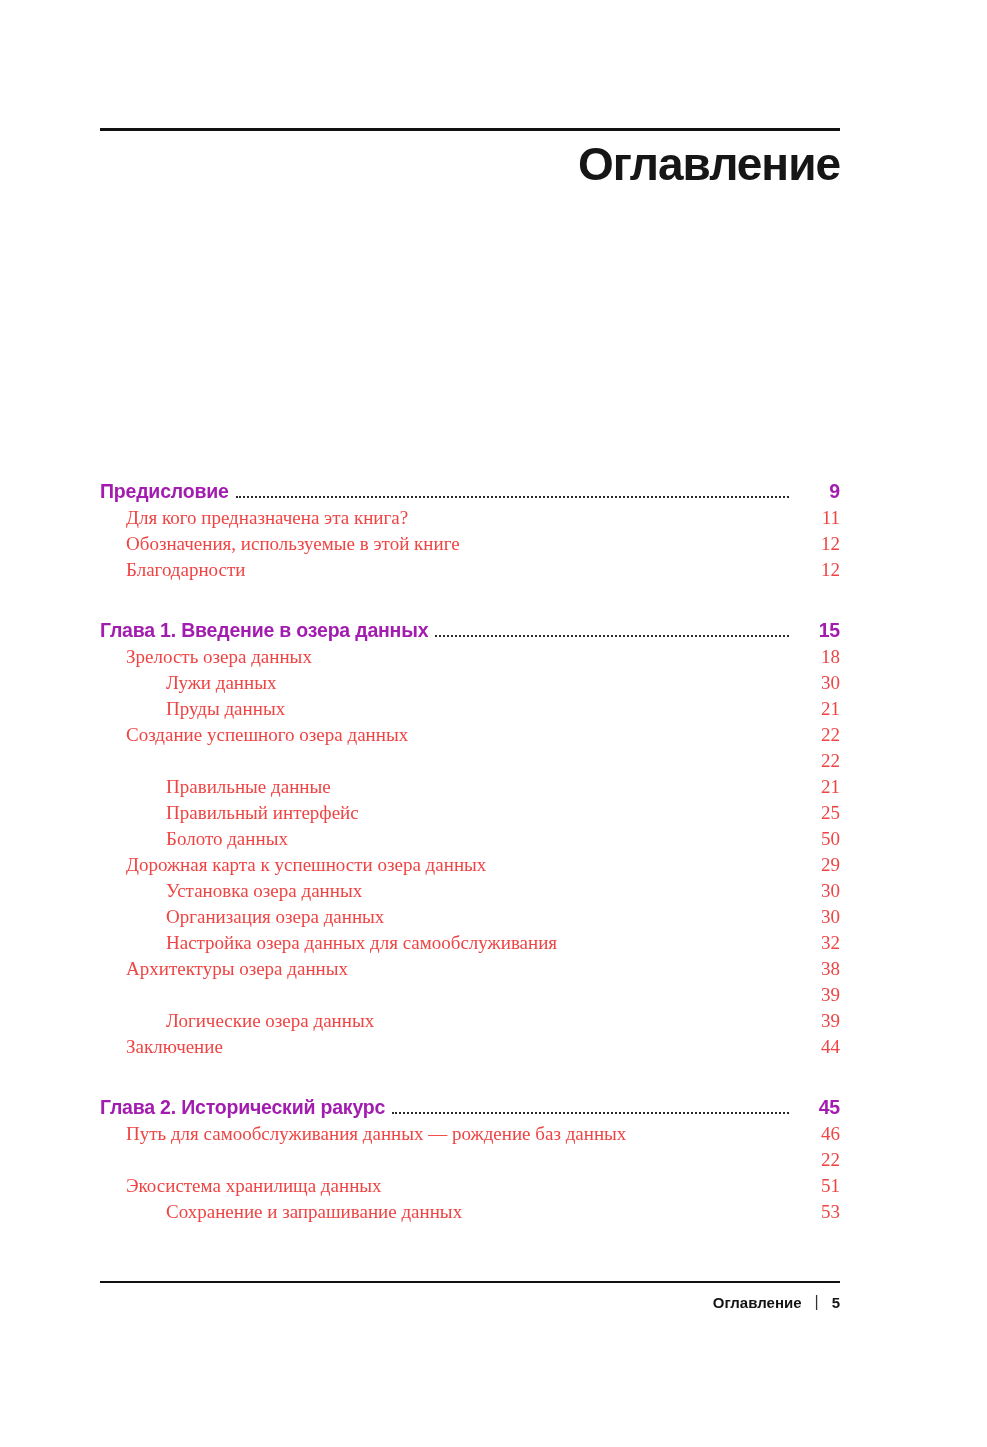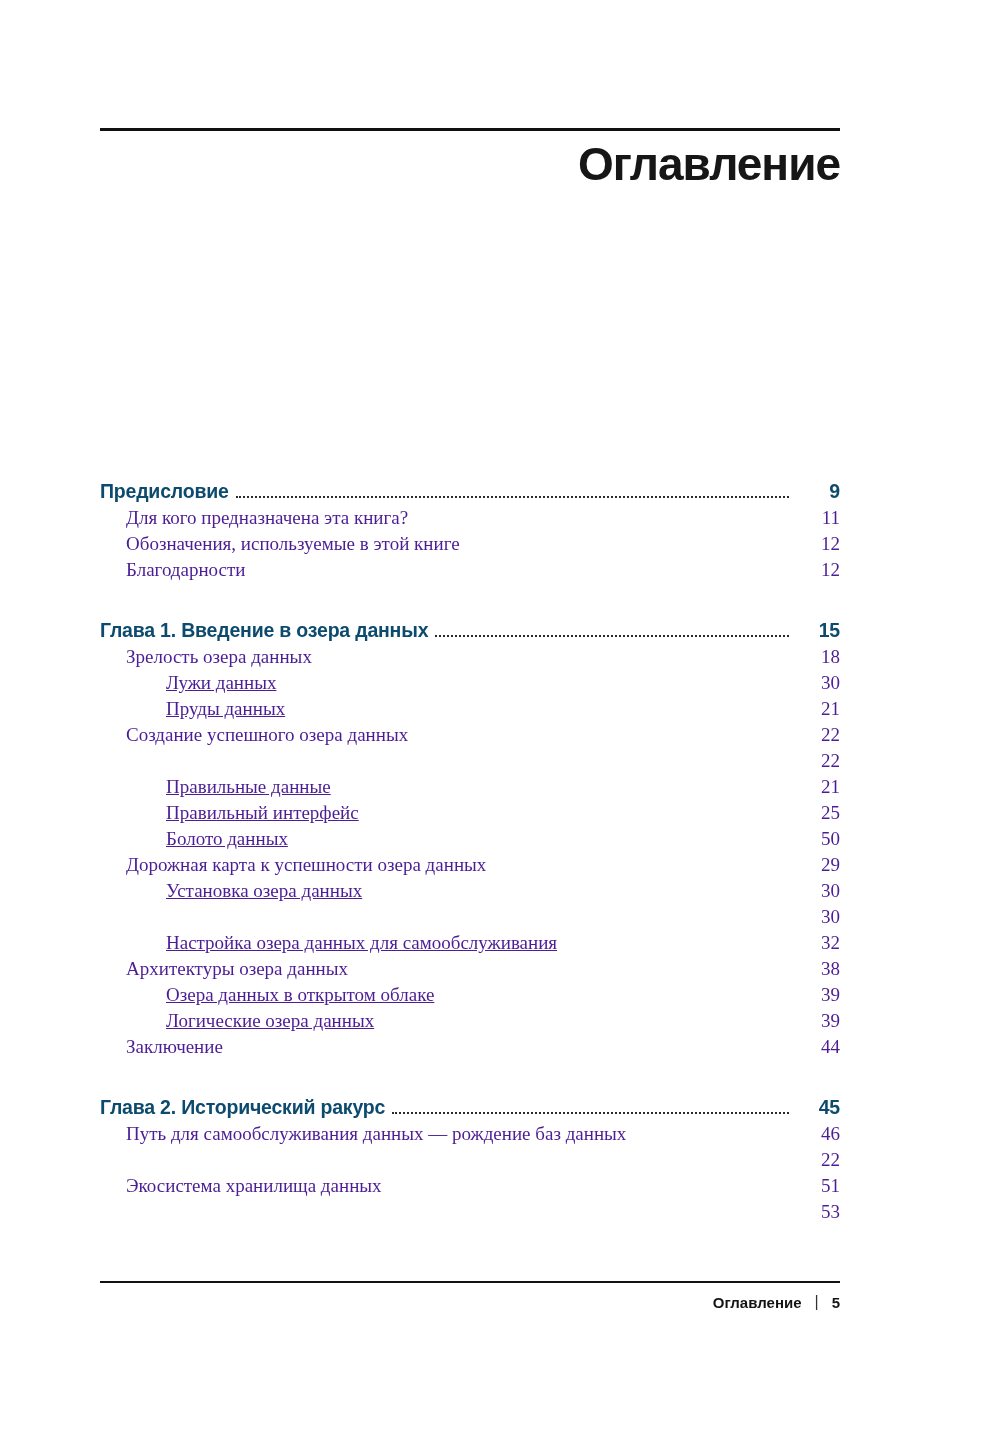--- a/index.html
+++ b/index.html
@@ -42,37 +42,37 @@
     left: 100px;
     right: 147px;
     top: 477px;
   }
 
   .toc-row {
     display: flex;
     align-items: baseline;
     line-height: 26px;
     font-size: 19px;
-    color: #4c1d95;
+    color: #ef4444;
   }
 
   .toc-row.chapter {
     font-family: "Liberation Sans", sans-serif;
     font-weight: 700;
     font-size: 19.5px;
     letter-spacing: -0.2px;
-    color: #0c4a6e;
+    color: #a21caf;
     margin-top: 33px;
     line-height: 28px;
     align-items: flex-end;
   }
   .toc-row.chapter:first-child { margin-top: 0; }
 
   .toc-row.level-1 .toc-label { padding-left: 26px; }
-  .toc-row.level-2 .toc-label { padding-left: 66px; text-decoration: underline; }
+  .toc-row.level-2 .toc-label { padding-left: 66px; }
 
   .toc-label { white-space: nowrap; }
 
   .toc-leader {
     flex: 1 1 auto;
     align-self: flex-end;
     height: 0;
     margin: 0 5px 7px 7px;
   }
   .toc-leader.dotted {
@@ -191,35 +191,35 @@
         <span class="toc-label">Дорожная карта к успешности озера данных</span>
         <span class="toc-leader"></span>
         <span class="toc-page">29</span>
       </div>
       <div class="toc-row level-2">
         <span class="toc-label">Установка озера данных</span>
         <span class="toc-leader"></span>
         <span class="toc-page">30</span>
       </div>
       <div class="toc-row level-2">
+        <span class="toc-label">Организация озера данных</span>
         <span class="toc-leader"></span>
         <span class="toc-page">30</span>
       </div>
       <div class="toc-row level-2">
         <span class="toc-label">Настройка озера данных для самообслуживания</span>
         <span class="toc-leader"></span>
         <span class="toc-page">32</span>
       </div>
       <div class="toc-row level-1">
         <span class="toc-label">Архитектуры озера данных</span>
         <span class="toc-leader"></span>
         <span class="toc-page">38</span>
       </div>
       <div class="toc-row level-2">
-        <span class="toc-label">Озера данных в открытом облаке</span>
         <span class="toc-leader"></span>
         <span class="toc-page">39</span>
       </div>
       <div class="toc-row level-2">
         <span class="toc-label">Логические озера данных</span>
         <span class="toc-leader"></span>
         <span class="toc-page">39</span>
       </div>
       <div class="toc-row level-1">
         <span class="toc-label">Заключение</span>
@@ -239,20 +239,21 @@
       <div class="toc-row level-1">
         <span class="toc-leader"></span>
         <span class="toc-page">22</span>
       </div>
       <div class="toc-row level-1">
         <span class="toc-label">Экосистема хранилища данных</span>
         <span class="toc-leader"></span>
         <span class="toc-page">51</span>
       </div>
       <div class="toc-row level-2">
+        <span class="toc-label">Сохранение и запрашивание данных</span>
         <span class="toc-leader"></span>
         <span class="toc-page">53</span>
       </div>
     </div>
 
   <div class="rule-footer"></div>
 
   <div class="footer">
     <span class="footer-label">Оглавление</span>
     <span class="footer-sep">|</span>

